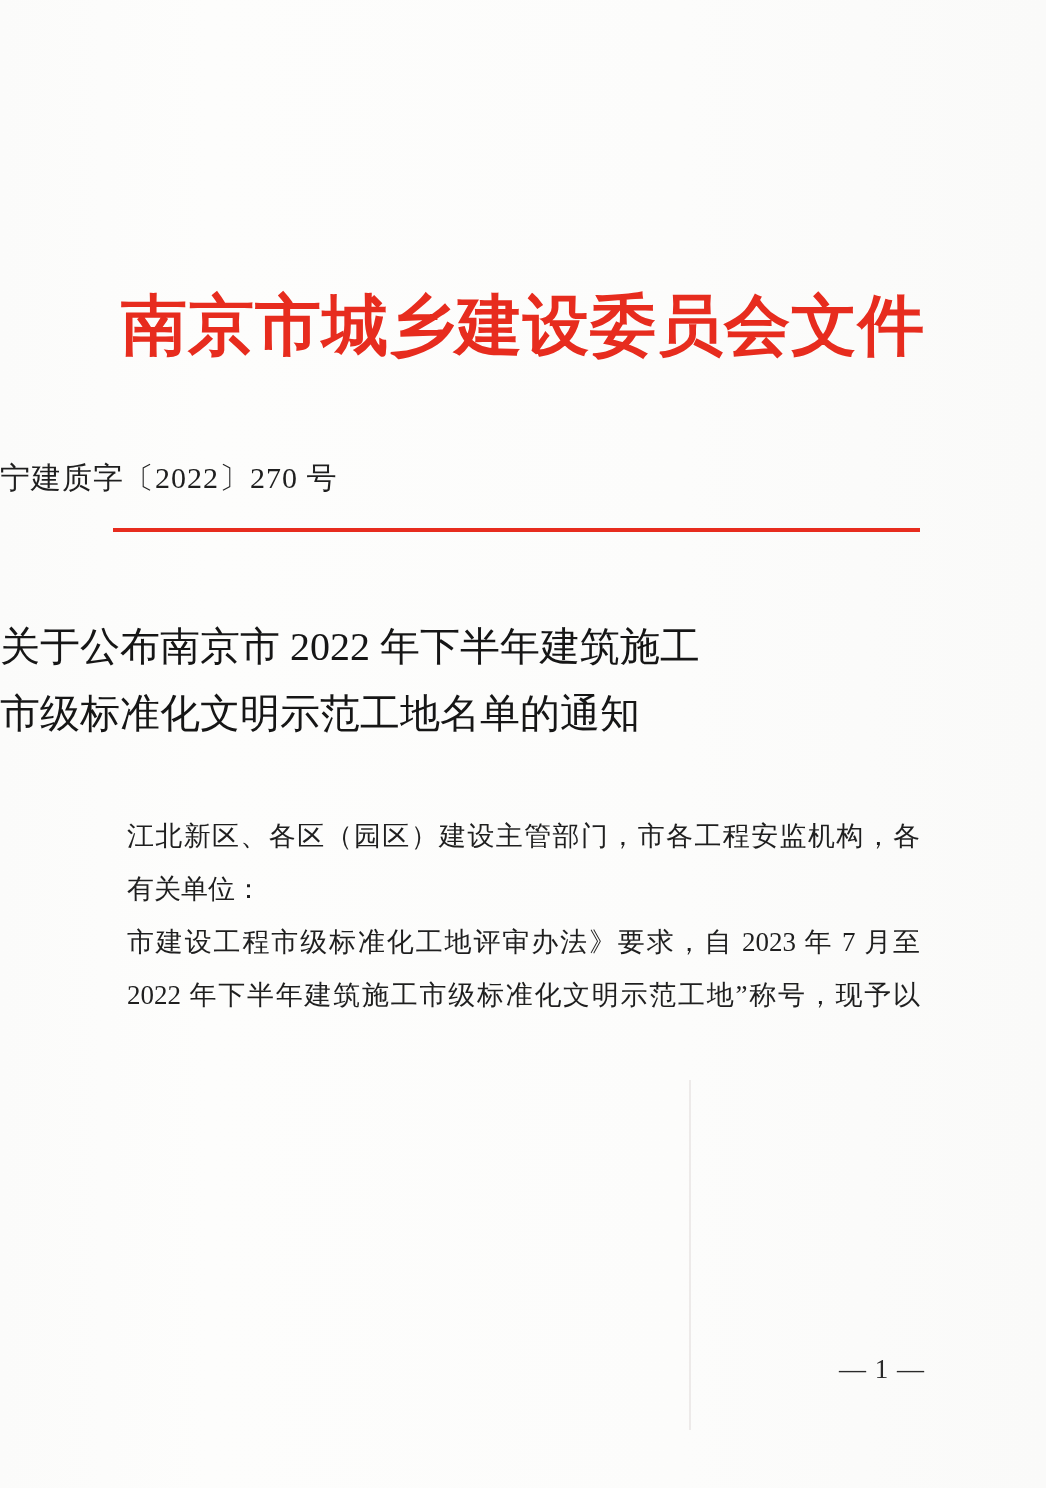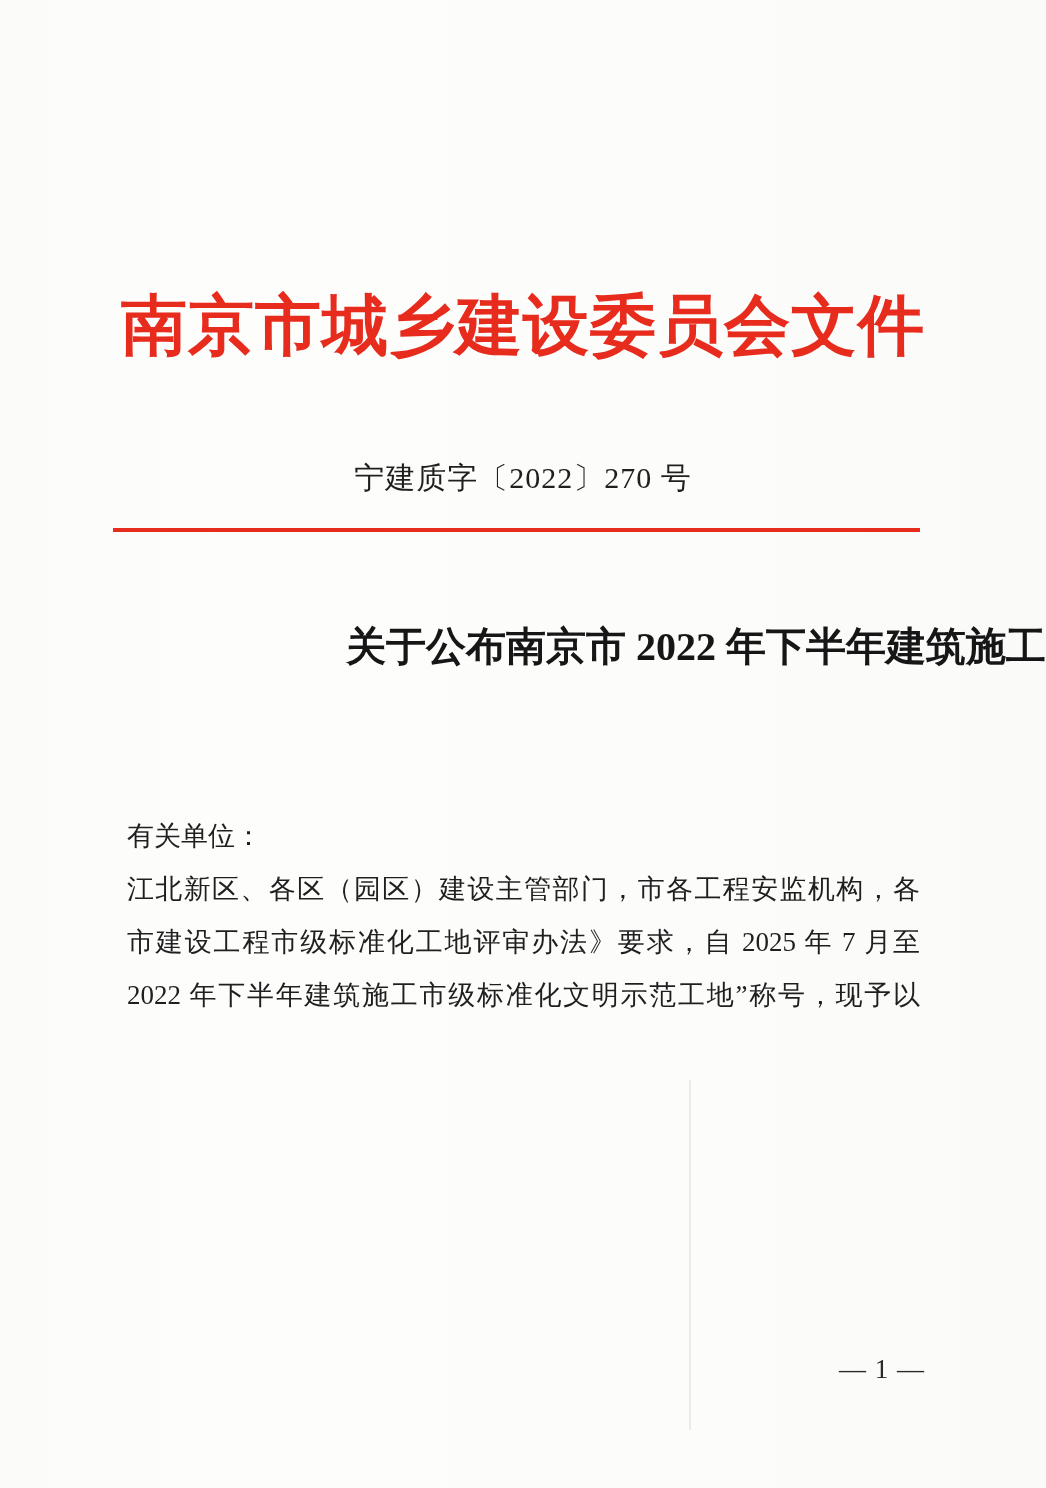--- a/index.html
+++ b/index.html
@@ -39,43 +39,42 @@
     font-weight: bold;
     letter-spacing: 1px;
     color: var(--header-red, #e72c1e);
     white-space: nowrap;
   }
   .doc-number {
     position: absolute;
     top: 460px;
     left: 0;
     width: 100%;
-    text-align: center;
     font-size: 30px;
     line-height: 1.2;
     color: var(--text-dark, #1f1f1f);
     letter-spacing: 1px;
   }
   .red-line {
     position: absolute;
     top: 528px;
     left: 113px;
     width: 807px;
     height: 4px;
     background: var(--header-red, #e72c1e);
   }
   .doc-title {
     position: absolute;
     top: 613px;
     left: 0;
     width: 100%;
-    text-align: right;
+    text-align: left;
     font-size: 40px;
     line-height: 67px;
-    font-weight: bold;
+    font-weight: normal;
     color: #161616;
   }
   .body-text {
     position: absolute;
     top: 810px;
     left: 127px;
     width: 793px;
     font-size: 27px;
     line-height: 53px;
     color: var(--text-dark, #1f1f1f);
@@ -100,26 +99,27 @@
 <div class="page">
 
   <div class="agency-title">南京市城乡建设委员会文件</div>
 
   <div class="doc-number">宁建质字〔2022〕270 号</div>
 
   <div class="red-line"></div>
 
   <div class="doc-title">
     <div>关于公布南京市 2022 年下半年建筑施工</div>
+    <div>市级标准化文明示范工地名单的通知</div>
   </div>
 
   <div class="body-text">
+    <div class="body-line fill">江北新区、各区（园区）建设主管部门，市各工程安监机构，各</div>
     <div class="body-line">有关单位：</div>
-    <div class="body-line fill">江北新区、各区（园区）建设主管部门，市各工程安监机构，各</div>
-    <div class="body-line fill">市建设工程市级标准化工地评审办法》要求，自 2025 年 7 月至</div>
+    <div class="body-line fill">市建设工程市级标准化工地评审办法》要求，自 2023 年 7 月至</div>
     <div class="body-line fill">2022 年下半年建筑施工市级标准化文明示范工地”称号，现予以</div>
   </div>
 
   <div class="fold-line"></div>
 
   <div class="page-number">— 1 —</div>
 
 </div>
 
 </body></html>

